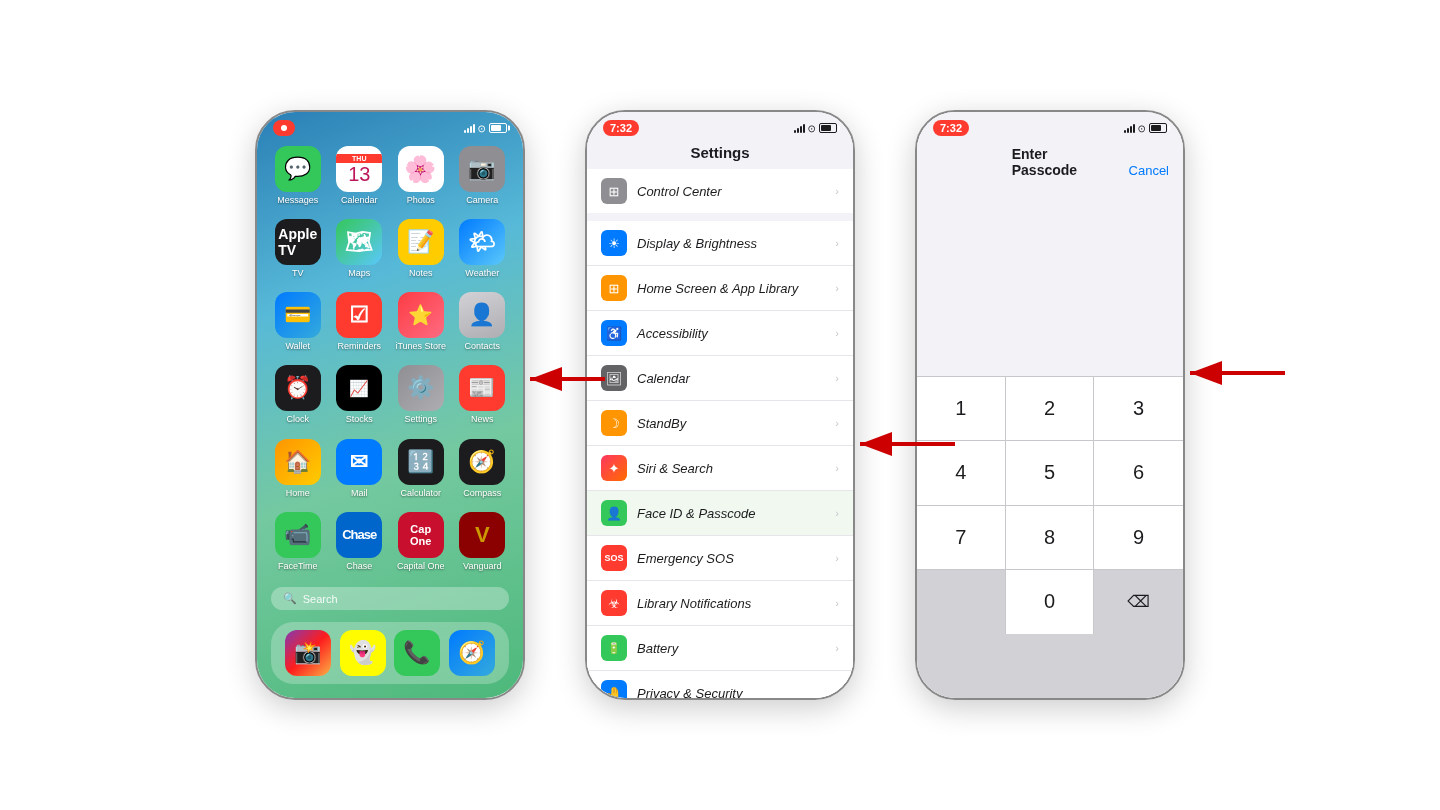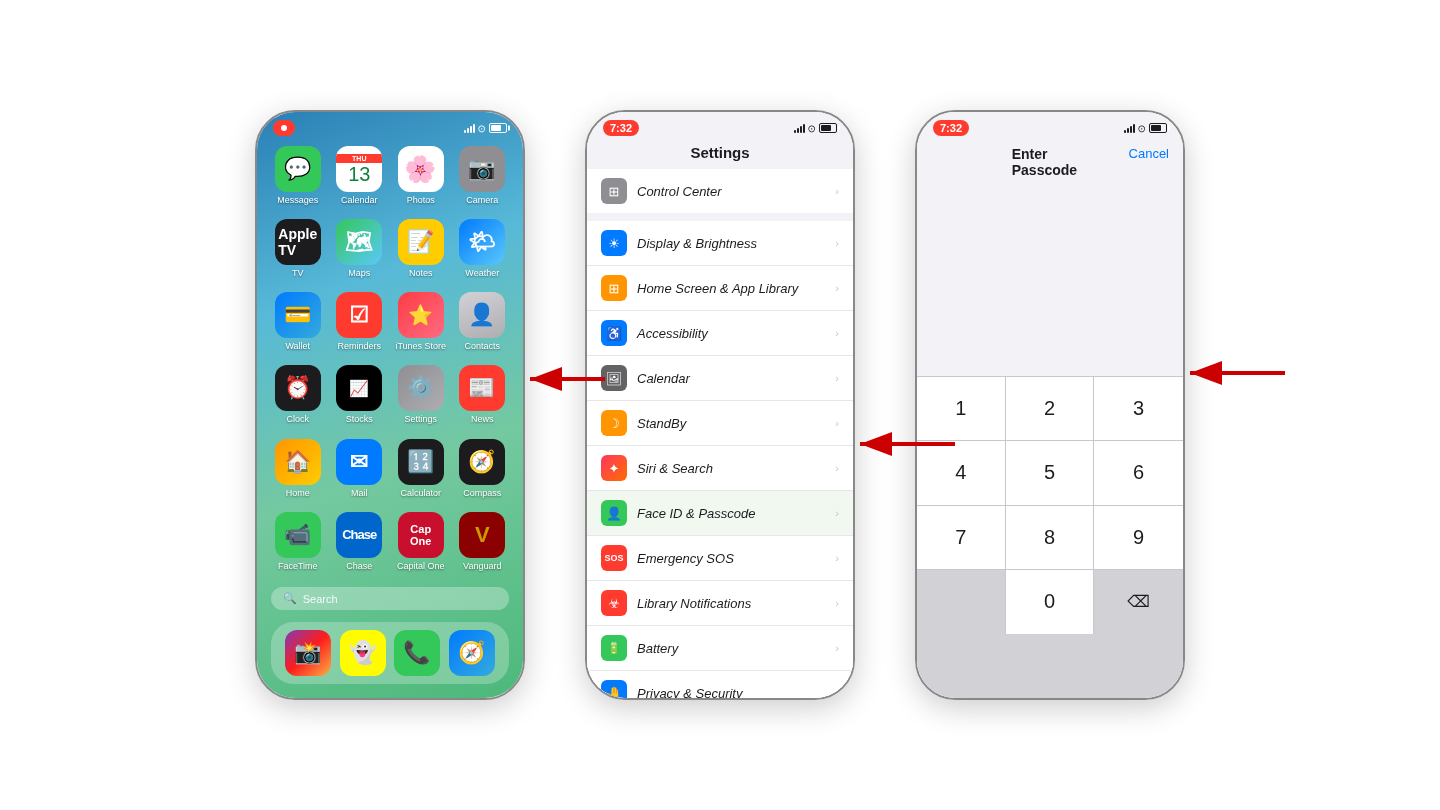--- a/index.html
+++ b/index.html
@@ -291,21 +291,21 @@
     .phone3-bg {
       width: 100%;
       height: 100%;
       background: #f2f2f7;
       display: flex;
       flex-direction: column;
     }
 
     .passcode-header {
       display: flex;
-      align-items: flex-start;
+      align-items: flex-end;
       justify-content: space-between;
       padding: 6px 14px 8px;
       background: #f2f2f7;
       gap: 48px;
     }
 
     .passcode-title {
       font-size: 14px;
       font-weight: 600;
       color: #1c1c1e;
@@ -367,21 +367,21 @@
       width: 100%;
       text-align: center;
       font-size: 7px;
       color: white;
       font-weight: 600;
       padding: 1px 0;
     }
     .cal-num {
       font-size: 20px;
       font-weight: 300;
-      color: #15803d;
+      color: #be185d;
       line-height: 1.1;
     }
   </style>
 </head>
 <body>
 
 <div class="phone-wrapper">
   <div class="phone-frame">
     <div class="phone1-bg">
 

